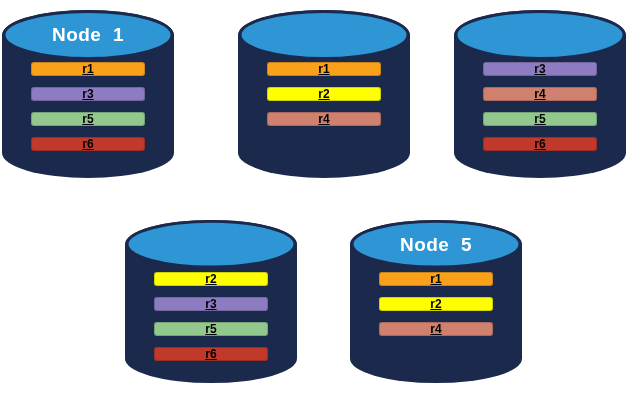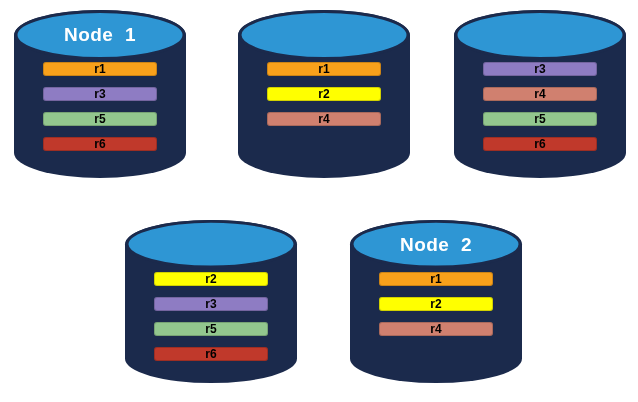--- a/index.html
+++ b/index.html
@@ -50,20 +50,21 @@
     white-space: pre;
   }
   .bars {
     position: absolute;
     top: 54px;
     left: 31px;
     width: 114px;
     display: flex;
     flex-direction: column;
     gap: 11px;
+    text-decoration: underline;
   }
   .bar {
     height: 14px;
     border-radius: 3px;
     display: flex;
     align-items: center;
     justify-content: center;
     box-shadow: inset 0 0 0 1px rgba(0,0,0,0.18);
   }
   .bar span {
@@ -71,21 +72,21 @@
     font-weight: bold;
     line-height: 14px;
     color: var(--bar-text, #000000);
   }
 </style>
 </head>
 <body>
 
 <div id="canvas">
 
-<div class="node" style="left: 12px; top: 8px; height: 172px;">
+<div class="node" style="left: 0; top: 8px; height: 172px;">
       <svg class="cyl" viewBox="0 0 176 172" preserveAspectRatio="none">
         <path class="body" d="M2,27 A86,25 0 0 1 174,27 L174,145 A86,25 0 0 1 2,145 Z"></path>
         <ellipse class="top" cx="88" cy="27" rx="84" ry="23.5"></ellipse>
       </svg>
       <div class="title">Node  1</div>
       <div class="bars">
         <div class="bar" style="background: rgb(249, 161, 27);">
           <span>r1</span>
         </div>
         <div class="bar" style="background: rgb(142, 124, 195);">
@@ -154,21 +155,21 @@
         <div class="bar" style="background: rgb(192, 57, 43);">
           <span>r6</span>
         </div>
       </div>
     </div>
     <div class="node" style="left: 348px; top: 218px; height: 167px;">
       <svg class="cyl" viewBox="0 0 176 172" preserveAspectRatio="none">
         <path class="body" d="M2,27 A86,25 0 0 1 174,27 L174,145 A86,25 0 0 1 2,145 Z"></path>
         <ellipse class="top" cx="88" cy="27" rx="84" ry="23.5"></ellipse>
       </svg>
-      <div class="title">Node  2</div>
+      <div class="title">Node  5</div>
       <div class="bars">
         <div class="bar" style="background: rgb(249, 161, 27);">
           <span>r1</span>
         </div>
         <div class="bar" style="background: rgb(255, 255, 0);">
           <span>r2</span>
         </div>
         <div class="bar" style="background: rgb(208, 128, 111);">
           <span>r4</span>
         </div>

